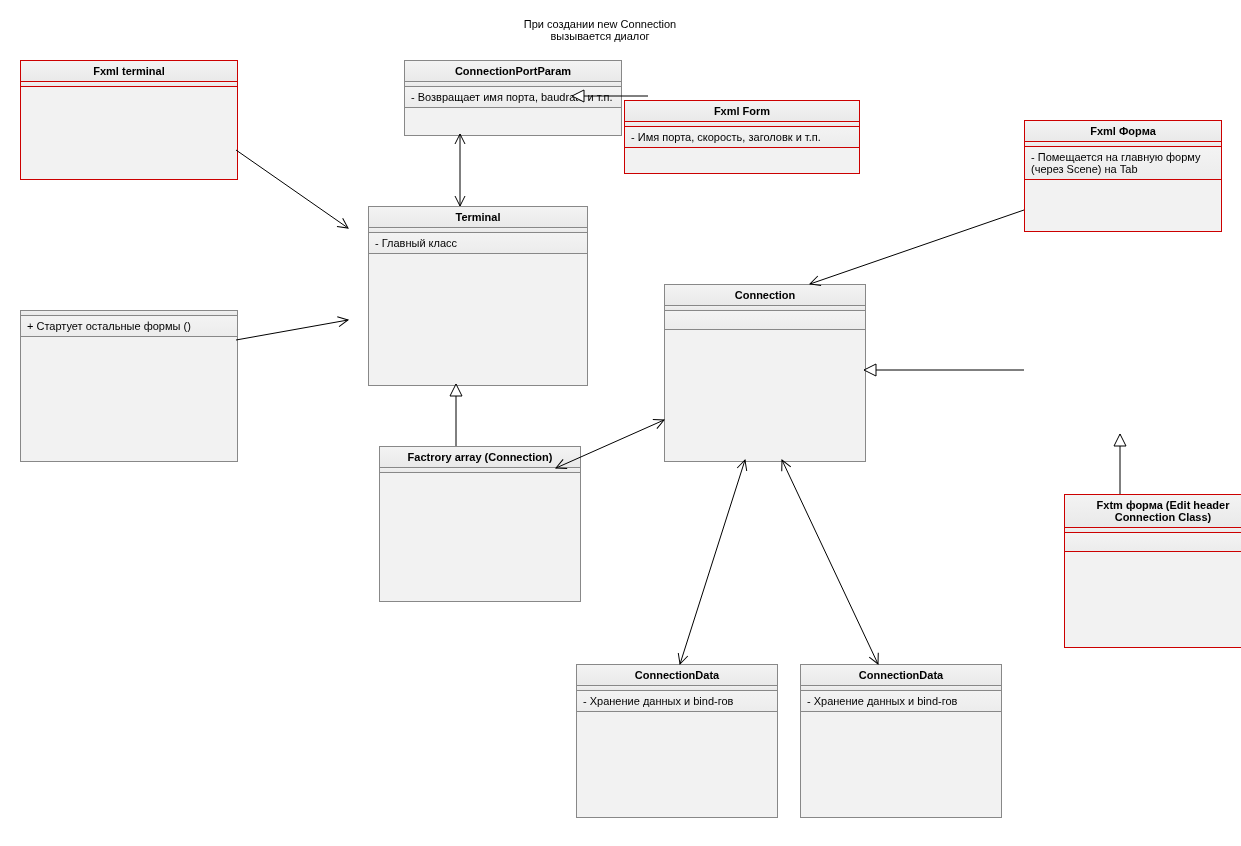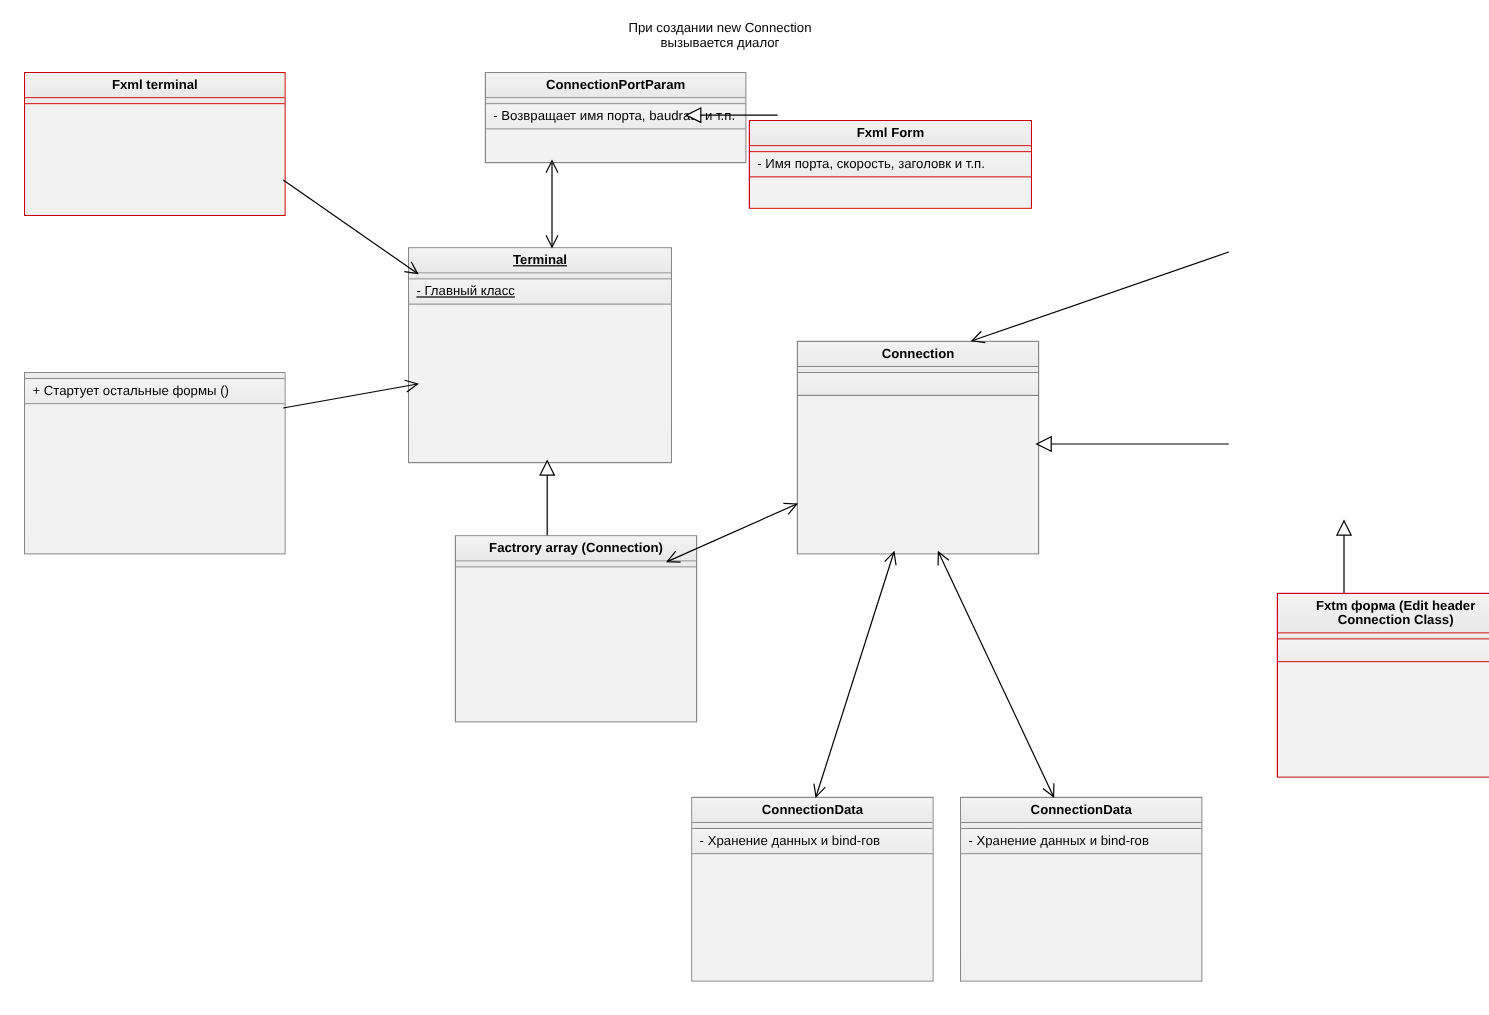--- a/index.html
+++ b/index.html
@@ -94,22 +94,28 @@
     <div class="ops"></div>
   </div>
 
   <div class="uml-class red" style="left:624px; top:60px; width:234px; height:72px;margin-top:40px;">
     <div class="title">Fxml Form</div>
     <div class="sep"></div>
     <div class="attrs">- Имя порта, скорость, заголовк и т.п.</div>
     <div class="ops"></div>
   </div>
 
+  <div class="uml-class red" style="left:1024px; top:120px; width:196px; height:110px;">
+    <div class="title">Fxml Форма</div>
+    <div class="sep"></div>
+    <div class="attrs">- Помещается на главную форму (через Scene) на Tab</div>
+    <div class="ops"></div>
+  </div>
 
-  <div class="uml-class" style="left:340px; top:206px; width:218px; height:178px;text-decoration:underline;">
+  <div class="uml-class" style="left:368px; top:206px; width:218px; height:178px;">
     <div class="title">Terminal</div>
     <div class="sep"></div>
     <div class="attrs">- Главный класс</div>
     <div class="ops"></div>
   </div>
 
   <div class="uml-class" style="left:20px; top:310px; width:216px; height:150px;">
     <div class="sep"></div>
     <div class="attrs">+ Стартует остальные формы ()</div>
     <div class="ops"></div>

